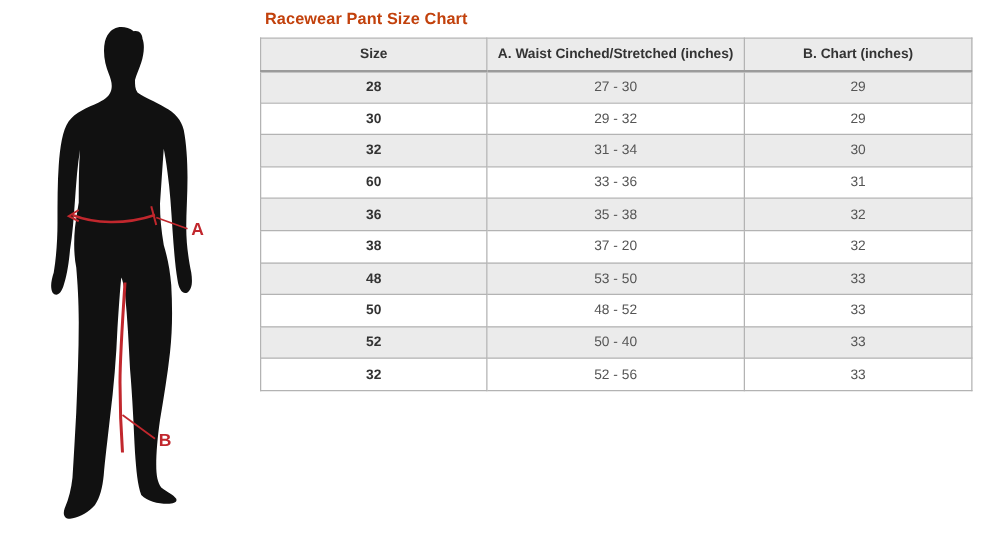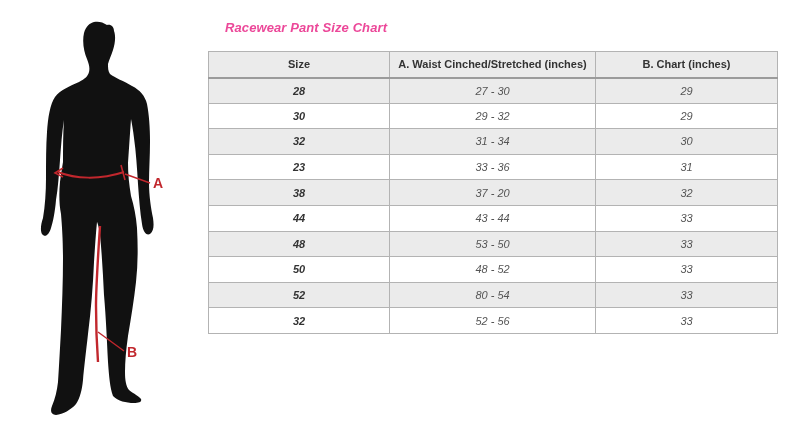--- a/index.html
+++ b/index.html
@@ -17,27 +17,26 @@
     position: absolute; left: 0; top: 0;
     width: 208px; height: 438px;
   }
 
   
   .chart-panel {
     position: absolute; left: 208px; top: 0;
     width: 578px; height: 438px;
   }
   .chart-title {
-    margin: 16px;
+    margin: 3px;
     padding: 4px 0 0 1px;
     font-size: 13px;
     font-weight: bold;
-    color: #ec4899;
+    color: #c2410c;
     letter-spacing: 0.1px;
-    font-style: italic;
   }
   table.size-chart {
     border-collapse: collapse;
     table-layout: fixed;
     width: 569px;
     margin-top: 8px;
   }
   table.size-chart th,
   table.size-chart td {
     border: 1px solid #b3b3b3;
@@ -47,21 +46,21 @@
     font-size: 11px;
     line-height: 1.1;
   }
   table.size-chart th {
     height: 26px;
     background: #ebebeb;
     color: #333333;
     font-weight: bold;
     border-bottom: 2px solid #9b9b9b;
   }
-  table.size-chart td { height: 25.6px; color: #555555; font-style: italic; }
+  table.size-chart td { height: 25.6px; color: #555555; }
   table.size-chart td.size-col { font-weight: bold; color: #333333; }
   table.size-chart tbody tr:nth-child(odd) td { background: #ebebeb; }
   table.size-chart tbody tr:nth-child(even) td { background: #ffffff; }
 
   .ann-text {
     font-family: "Liberation Sans", sans-serif;
     font-weight: bold;
     font-size: 14px;
     fill: #c1272d;
   }
@@ -148,47 +147,47 @@
           <td class="size-col">30</td>
           <td>29 - 32</td>
           <td>29</td>
         </tr>
         <tr>
           <td class="size-col">32</td>
           <td>31 - 34</td>
           <td>30</td>
         </tr>
         <tr>
-          <td class="size-col">23</td>
+          <td class="size-col">60</td>
           <td>33 - 36</td>
           <td>31</td>
+        </tr>
+        <tr>
+          <td class="size-col">36</td>
+          <td>35 - 38</td>
+          <td>32</td>
         </tr>
         <tr>
           <td class="size-col">38</td>
           <td>37 - 20</td>
           <td>32</td>
-        </tr>
-        <tr>
-          <td class="size-col">44</td>
-          <td>43 - 44</td>
-          <td>33</td>
         </tr>
         <tr>
           <td class="size-col">48</td>
           <td>53 - 50</td>
           <td>33</td>
         </tr>
         <tr>
           <td class="size-col">50</td>
           <td>48 - 52</td>
           <td>33</td>
         </tr>
         <tr>
           <td class="size-col">52</td>
-          <td>80 - 54</td>
+          <td>50 - 40</td>
           <td>33</td>
         </tr>
         <tr>
           <td class="size-col">32</td>
           <td>52 - 56</td>
           <td>33</td>
         </tr>
       </tbody>
     </table>
   </div>

